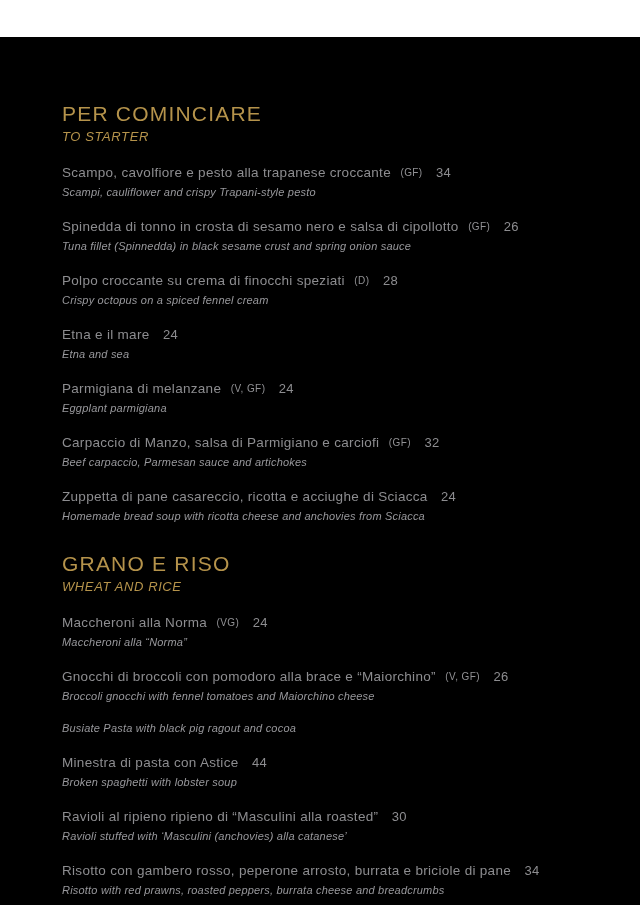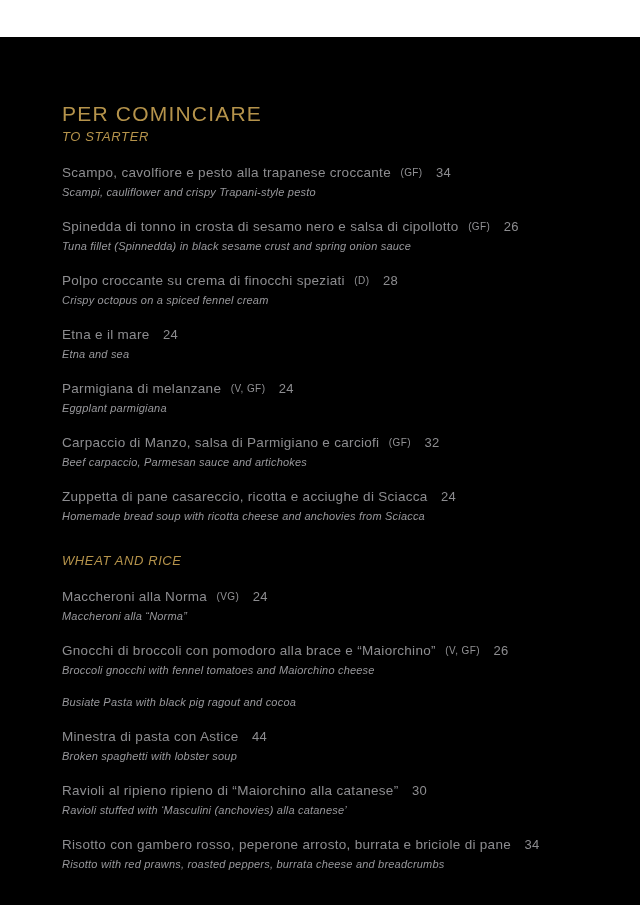--- a/index.html
+++ b/index.html
@@ -137,20 +137,21 @@
       <div class="item-line">
         <span class="item-name">Zuppetta di pane casareccio, ricotta e acciughe di Sciacca</span>
         <span class="item-tag"></span>
         <span class="item-price">24</span>
       </div>
       <div class="item-translation">Homemade bread soup with ricotta cheese and anchovies from Sciacca</div>
     </div>
   </section>
 
   <section class="menu-section">
+    <h1 class="sec-title">GRANO E RISO</h1>
     <h2 class="sec-subtitle">WHEAT AND RICE</h2>
 
     <div class="menu-item">
       <div class="item-line">
         <span class="item-name">Maccheroni alla Norma</span>
         <span class="item-tag">(VG)</span>
         <span class="item-price">24</span>
       </div>
       <div class="item-translation">Maccheroni alla “Norma”</div>
     </div>
@@ -172,21 +173,21 @@
       <div class="item-line">
         <span class="item-name">Minestra di pasta con Astice</span>
         <span class="item-tag"></span>
         <span class="item-price">44</span>
       </div>
       <div class="item-translation">Broken spaghetti with lobster soup</div>
     </div>
 
     <div class="menu-item">
       <div class="item-line">
-        <span class="item-name">Ravioli al ripieno ripieno di “Maiorchino alla catanese”</span>
+        <span class="item-name">Ravioli al ripieno ripieno di “Masculini alla roasted”</span>
         <span class="item-tag"></span>
         <span class="item-price">30</span>
       </div>
       <div class="item-translation">Ravioli stuffed with ‘Masculini (anchovies) alla catanese’</div>
     </div>
 
     <div class="menu-item">
       <div class="item-line">
         <span class="item-name">Risotto con gambero rosso, peperone arrosto, burrata e briciole di pane</span>
         <span class="item-tag"></span>

